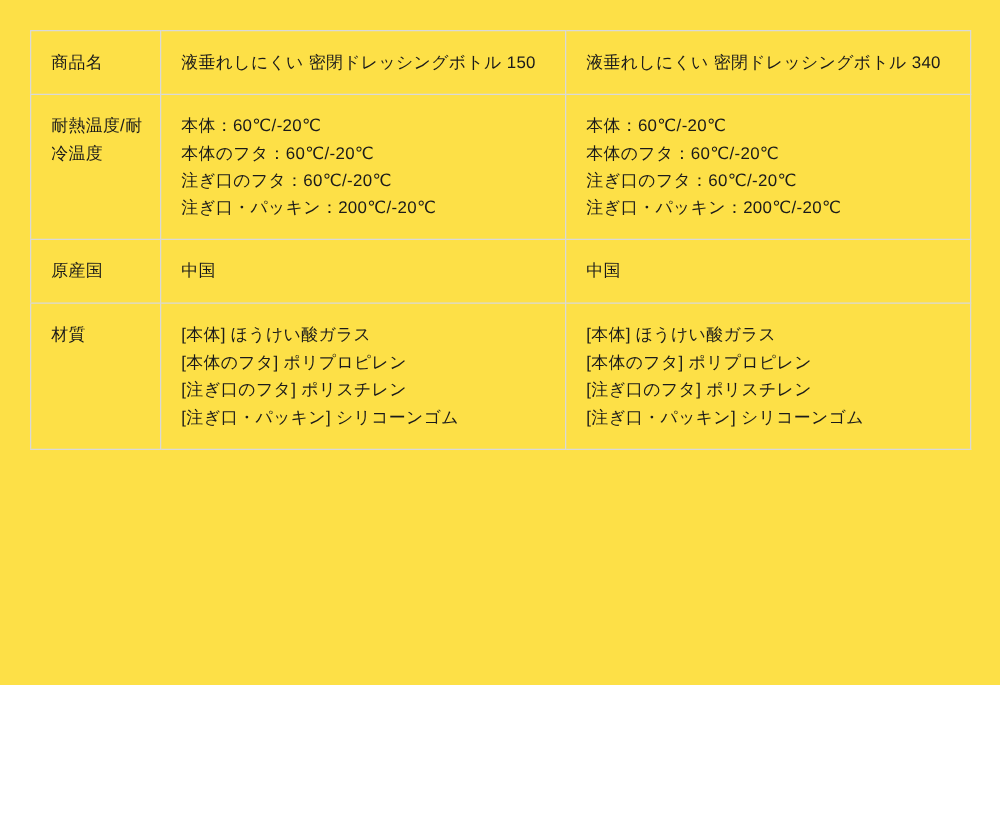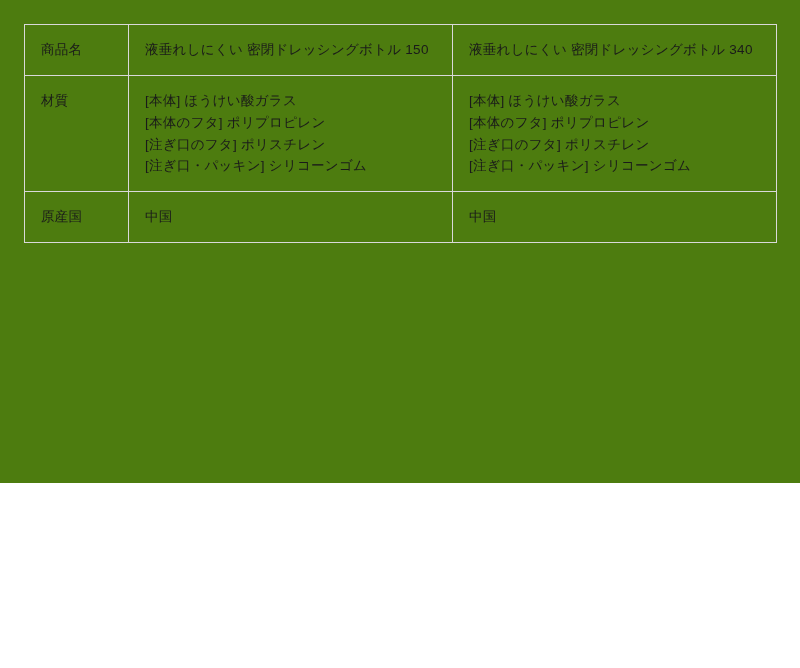--- a/index.html
+++ b/index.html
@@ -9,24 +9,24 @@
   }
   body {
     width: 800px;
     height: 668px;
     font-family: "Liberation Sans", "DejaVu Sans", sans-serif;
     color: #1a1a1a;
     overflow: hidden;
   }
   .page {
     width: 800px;
-    height: 483px;
+    height: 548px;
     box-sizing: border-box;
     padding: 24px 24px 40px 24px;
-    background: #4d7c0f;
+    background: #fde047;
   }
   table.spec-table {
     border-collapse: collapse;
     width: 752px;
     table-layout: fixed;
     border-top: 1px solid #d9d9d9;
     border-left: 1px solid #d9d9d9;
   }
   table.spec-table col.c-label { width: 104px; }
   table.spec-table col.c-val { width: 324px; }
@@ -58,30 +58,41 @@
       <col class="c-val">
       <col class="c-val">
     </colgroup>
     <tbody>
       <tr>
         <td class="label-cell">商品名</td>
         <td class="multi-line">液垂れしにくい 密閉ドレッシングボトル 150</td>
         <td class="multi-line">液垂れしにくい 密閉ドレッシングボトル 340</td>
       </tr>
       <tr>
+        <td class="label-cell">耐熱温度/耐冷温度</td>
+        <td class="multi-line">本体：60℃/-20℃
+本体のフタ：60℃/-20℃
+注ぎ口のフタ：60℃/-20℃
+注ぎ口・パッキン：200℃/-20℃</td>
+        <td class="multi-line">本体：60℃/-20℃
+本体のフタ：60℃/-20℃
+注ぎ口のフタ：60℃/-20℃
+注ぎ口・パッキン：200℃/-20℃</td>
+      </tr>
+      <tr>
+        <td class="label-cell">原産国</td>
+        <td class="multi-line">中国</td>
+        <td class="multi-line">中国</td>
+      </tr>
+      <tr>
         <td class="label-cell">材質</td>
         <td class="multi-line">[本体] ほうけい酸ガラス
 [本体のフタ] ポリプロピレン
 [注ぎ口のフタ] ポリスチレン
 [注ぎ口・パッキン] シリコーンゴム</td>
         <td class="multi-line">[本体] ほうけい酸ガラス
 [本体のフタ] ポリプロピレン
 [注ぎ口のフタ] ポリスチレン
 [注ぎ口・パッキン] シリコーンゴム</td>
       </tr>
-      <tr>
-        <td class="label-cell">原産国</td>
-        <td class="multi-line">中国</td>
-        <td class="multi-line">中国</td>
-      </tr>
     </tbody>
   </table>
 </div>
 
 </body></html>

